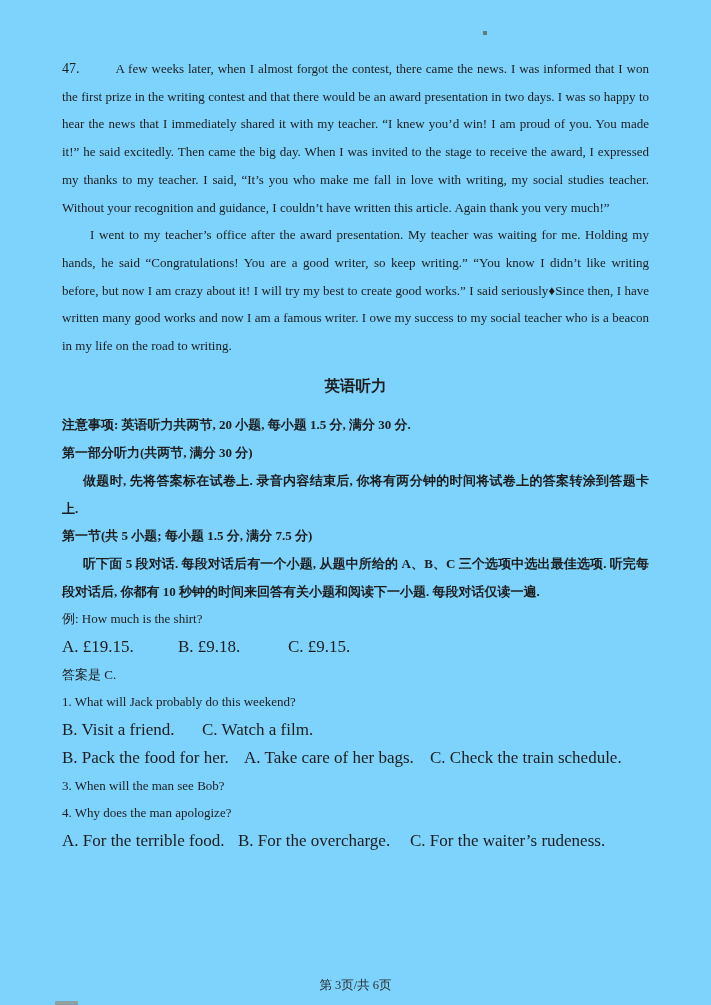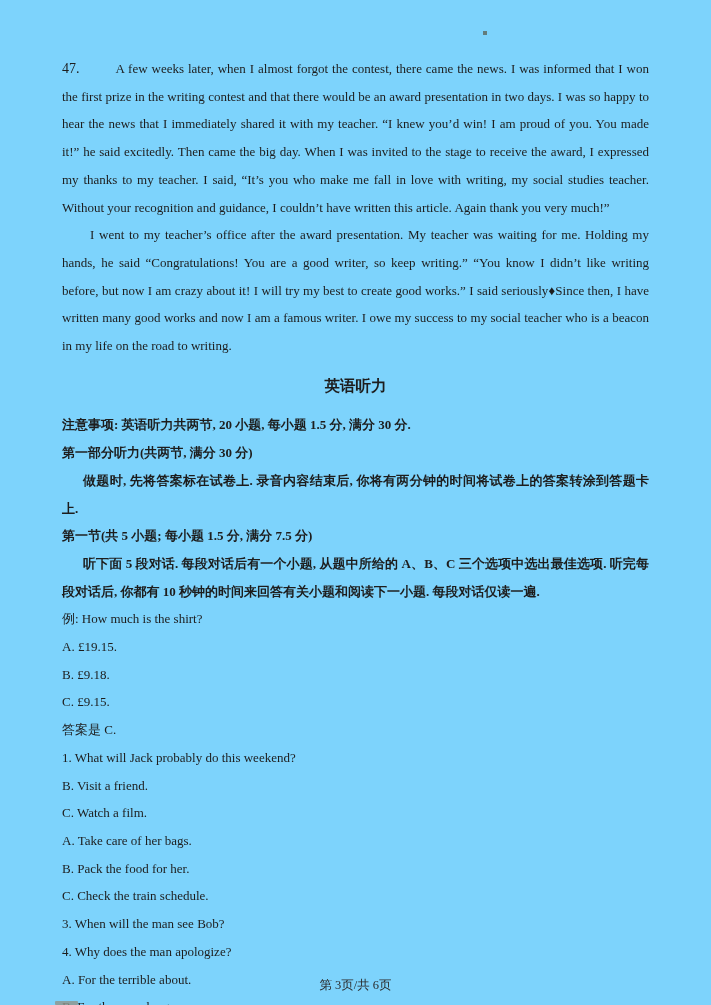--- a/index.html
+++ b/index.html
@@ -34,23 +34,22 @@
     font-weight: bold;
     line-height: 27.7px;
   }
   .qnum {
     display: inline-block;
     padding-right: 36px;
     font-size: 14px;
   }
   .opts {
     display: flex;
-    font-size: 13px;
+    font-size: 17px;
     line-height: 27.7px;
-    flex-direction: column;
   }
   .opts span {
     flex-shrink: 0;
     white-space: nowrap;
     display: inline-block;
   }
   .footer {
     position: absolute;
     left: 0;
     bottom: 12px;
@@ -110,28 +109,29 @@
   </div>
   <p class="eng">答案是 C.</p>
 
   <p class="eng">1. What will Jack probably do this weekend?</p>
   <div class="opts">
     <span style="width:140px">B. Visit a friend.</span>
     <span>C. Watch a film.</span>
   </div>
 
   <div class="opts">
+    <span style="width:182px">B. Pack the food for her.</span>
     <span style="width:186px">A. Take care of her bags.</span>
-    <span style="width:182px">B. Pack the food for her.</span>
     <span>C. Check the train schedule.</span>
   </div>
 
   <p class="eng">3. When will the man see Bob?</p>
 
   <p class="eng">4. Why does the man apologize?</p>
   <div class="opts">
-    <span style="width:176px">A. For the terrible about.</span>
+    <span style="width:176px">A. For the terrible food.</span>
     <span style="width:172px">B. For the overcharge.</span>
+    <span>C. For the waiter’s rudeness.</span>
   </div>
 
   <div class="footer">第 3页/共 6页</div>
   <div class="smudge"></div>
 </div>
 
 </body></html>

